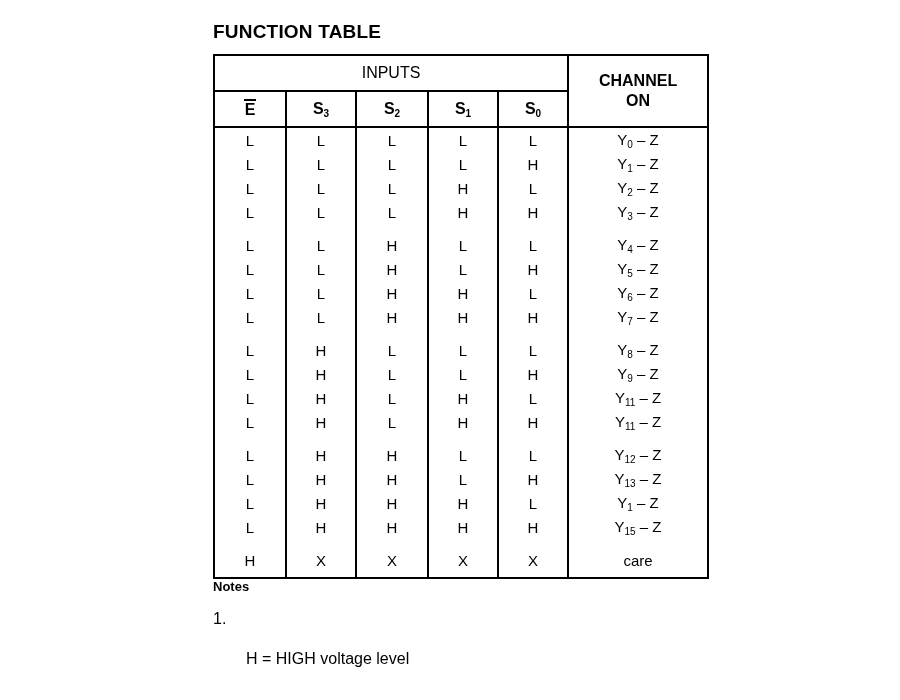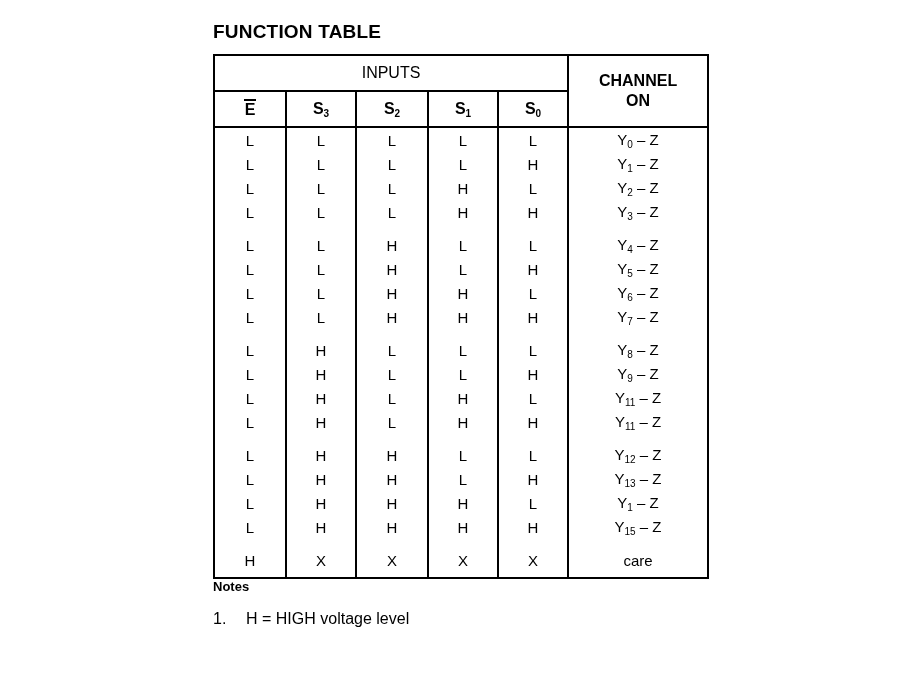--- a/index.html
+++ b/index.html
@@ -100,20 +100,21 @@
     margin-top: 13px;
     font-size: 16px;
     line-height: 23px;
   }
   .note-number {
     width: 33px;
     flex: 0 0 33px;
   }
   .note-lines div {
     white-space: pre;
+    margin-top: 40px;
   }
 </style>
 </head>
 <body>
 
 <div class="canvas">
 
   <div class="doc-title">FUNCTION TABLE</div>
 
   <table class="ft">

